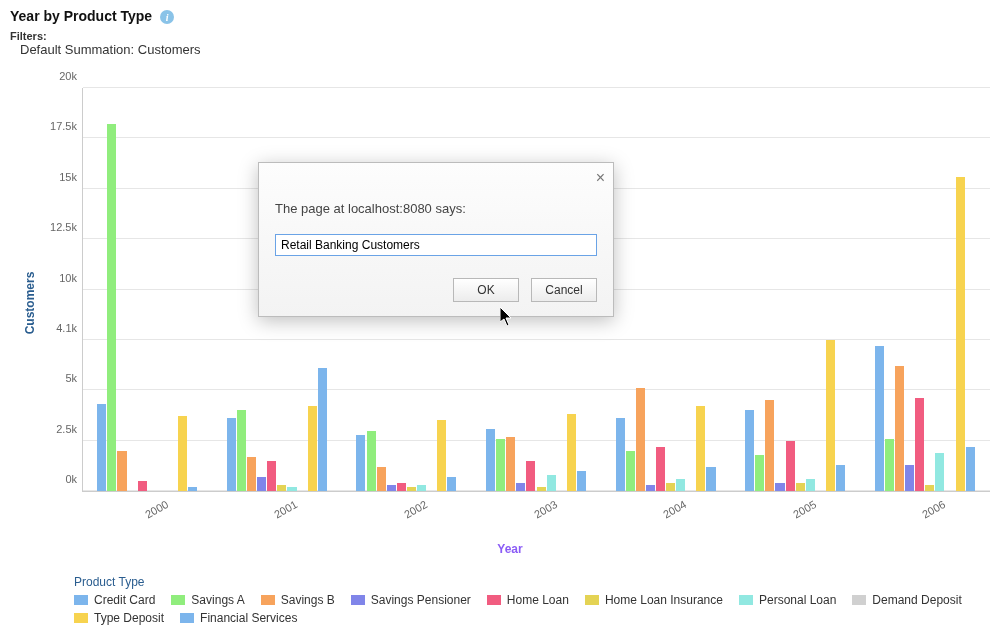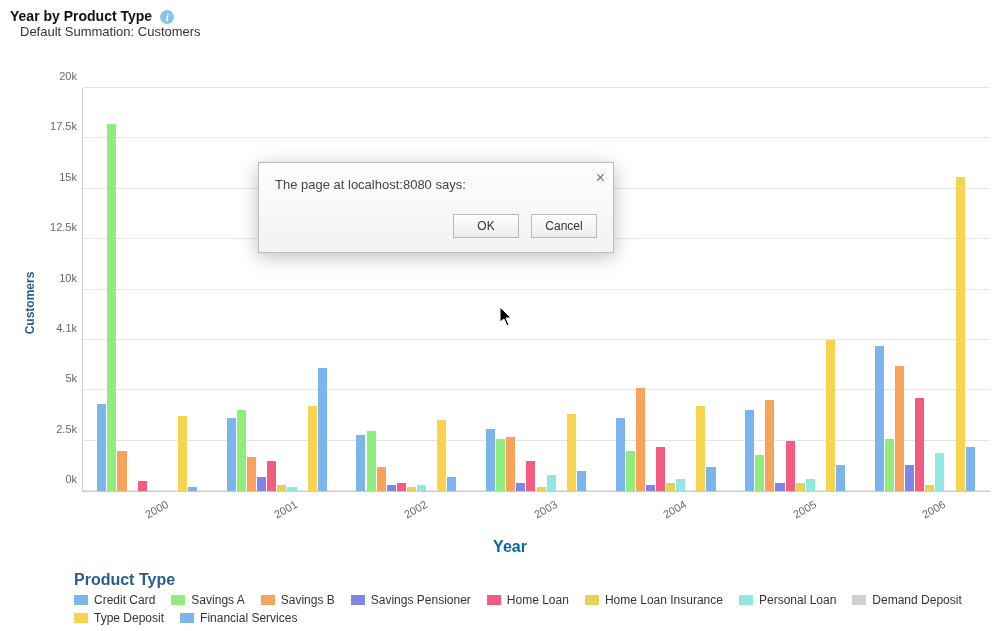--- a/index.html
+++ b/index.html
@@ -4,50 +4,51 @@
 <style>
   * { box-sizing: border-box; }
   html, body { margin:0; padding:0; font-family: Arial, Helvetica, sans-serif; font-size:12px; color:#333; background:#fff; }
   .page { width:1006px; height:631px; position:relative; padding:8px 10px 0; }
   .title-row { font-weight:bold; font-size:14px; color:#111; }
   .info-badge { display:inline-flex; align-items:center; justify-content:center; width:14px; height:14px; border-radius:50%; background:#8ac3e8; color:#fff; font-style:italic; font-weight:bold; font-size:10px; margin-left:4px; vertical-align:middle; cursor:default; font-family: Georgia, serif;}
   .filters-label { font-weight:bold; font-size:11px; margin-top:6px; }
   .filters-value { font-size:13px; margin-left:10px; color:#333; }
   .chart-area { position:absolute; left:30px; top:88px; width:960px; height:430px; }
   .y-axis-label { position:absolute; left:0; top:50%; transform:translate(-50%,-50%) rotate(-90deg); transform-origin:center; font-weight:bold; font-size:12px; color:#2a5d8f; }
-  .x-axis-label { position:absolute; left:50%; bottom:-38px; transform:translateX(-50%); font-weight:bold; font-size:16px; color:#0369a1; }
+  .x-axis-label { position:absolute; left:50%; bottom:-38px; transform:translateX(-50%); font-weight:bold; font-size:12px; color:#8b5cf6; }
   .plot { position:absolute; left:52px; top:0; right:0; bottom:26px; border-left:1px solid #ccc; border-bottom:1px solid #ccc; }
   .grid-line { position:absolute; left:0; right:0; border-top:1px solid #e6e6e6; }
   .y-tick { position:absolute; right:100%; padding-right:6px; transform:translateY(-50%); font-size:11px; color:#666; white-space:nowrap;}
   .x-tick { position:absolute; top:100%; transform: translateX(-50%) rotate(-30deg); transform-origin: right top; padding-top:8px; font-size:11px; color:#666; white-space:nowrap; }
   .bar { position:absolute; bottom:0; }
   .legend { position:absolute; left:74px; right:20px; bottom:6px; }
-  .legend-title { font-weight:bold; font-size:16px; color:#2a5d8f; margin-bottom:4px; }
+  .legend-title { font-weight:normal; font-size:12px; color:#2a5d8f; margin-bottom:4px; }
   .legend-items { display:flex; flex-wrap:wrap; gap:4px 16px; }
   .legend-item { display:flex; align-items:center; gap:6px; font-size:12px; color:#333; }
   .swatch { width:14px; height:10px; display:inline-block; }
   .dialog { position:absolute; left:258px; top:162px; width:356px; background:linear-gradient(#fdfdfd,#f3f3f3); border:1px solid #bcbcbc; box-shadow:0 4px 18px rgba(0,0,0,0.25); padding:14px 16px 14px; font-size:13px; color:#444; }
   .dialog-close { position:absolute; right:8px; top:6px; font-size:16px; color:#777; cursor:pointer; font-family:Arial; }
-  .dialog-header { font-size:13px; margin-bottom:18px; color:#444; }
+  .dialog-header { font-size:13px; margin-bottom:18px; color:#444;margin-top:24px; }
   .dialog-prompt { font-size:12px; margin-bottom:6px; color:#444; }
   .dialog-input { width:100%; border:1px solid #6aa3e6; padding:3px 5px; font-size:12px; outline:none; }
   .dialog-buttons { display:flex; justify-content:flex-end; gap:12px; margin-top:22px; }
   .dialog-btn { min-width:66px; padding:4px 12px; background:linear-gradient(#fff,#ececec); border:1px solid #b8b8b8; font-size:12px; color:#333; cursor:pointer; }
   .cursor-arrow { position:absolute; width:14px; height:20px; pointer-events:none; }
   .cursor-arrow svg { display:block; }
 </style>
 </head>
 <body>
 
 <div class="page">
 
   <div class="title-row">
     <span>Year by Product Type</span>
     <span class="info-badge">i</span>
   </div>
+  <div class="filters-label">Filters:</div>
   <div class="filters-value">Default Summation: Customers</div>
 
   <div class="chart-area">
     <div class="y-axis-label">Customers</div>
     <div class="plot" id="plot">
         <div class="grid-line" style="bottom: 0%;"></div>
         <div class="y-tick" style="bottom: 0%;">0k</div>
         <div class="grid-line" style="bottom: 12.5%;"></div>
         <div class="y-tick" style="bottom: 12.5%;">2.5k</div>
         <div class="grid-line" style="bottom: 25%;"></div>
@@ -177,20 +178,21 @@
         <div class="legend-item">
           <span class="swatch" style="background: rgb(124, 181, 236);"></span>
           <span>Financial Services</span>
         </div>
       </div>
   </div>
 
   <div class="dialog">
     <span class="dialog-close">×</span>
     <div class="dialog-header">The page at localhost:8080 says:</div>
+    <input class="dialog-input" type="text" value="Retail Banking Customers" style="">
     <div class="dialog-buttons">
       <button class="dialog-btn">OK</button>
       <button class="dialog-btn">Cancel</button>
     </div>
   </div>
 
   <div class="cursor-arrow" style="left:500px; top:307px;">
     <svg width="14" height="20" viewBox="0 0 14 20">
         <path d="M0 0 L0 15 L4 12 L7 19 L9 18 L6 11 L11 11 Z" fill="#000" stroke="#fff" stroke-width="1"></path>
       </svg>

